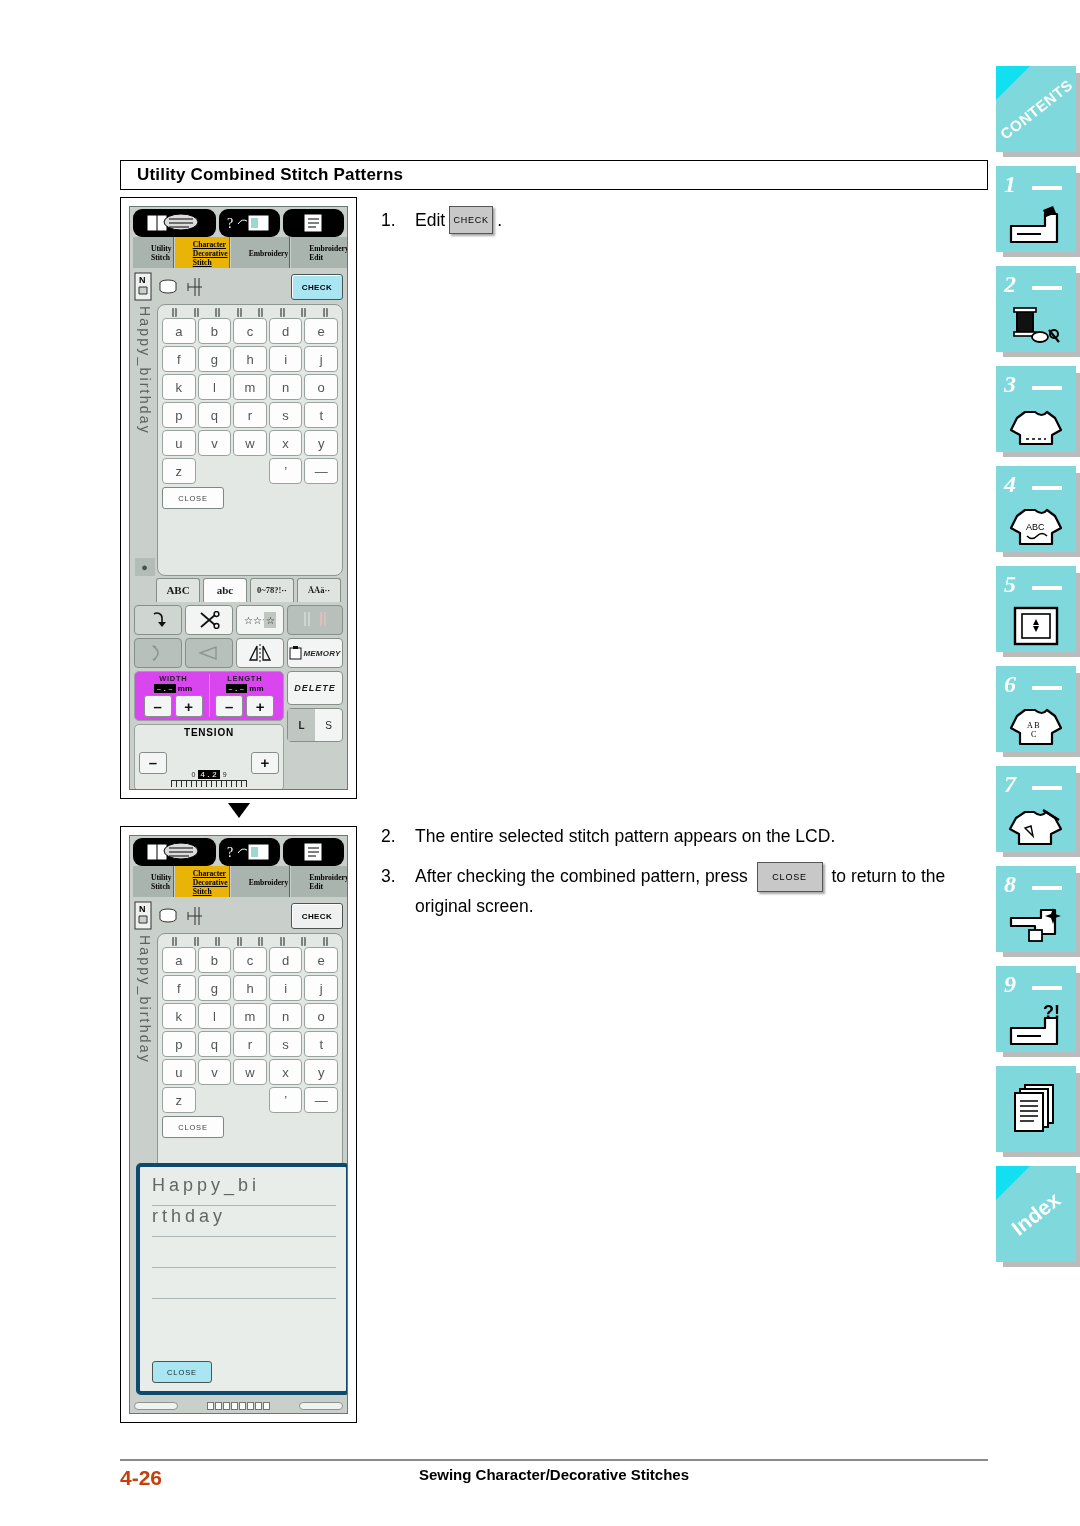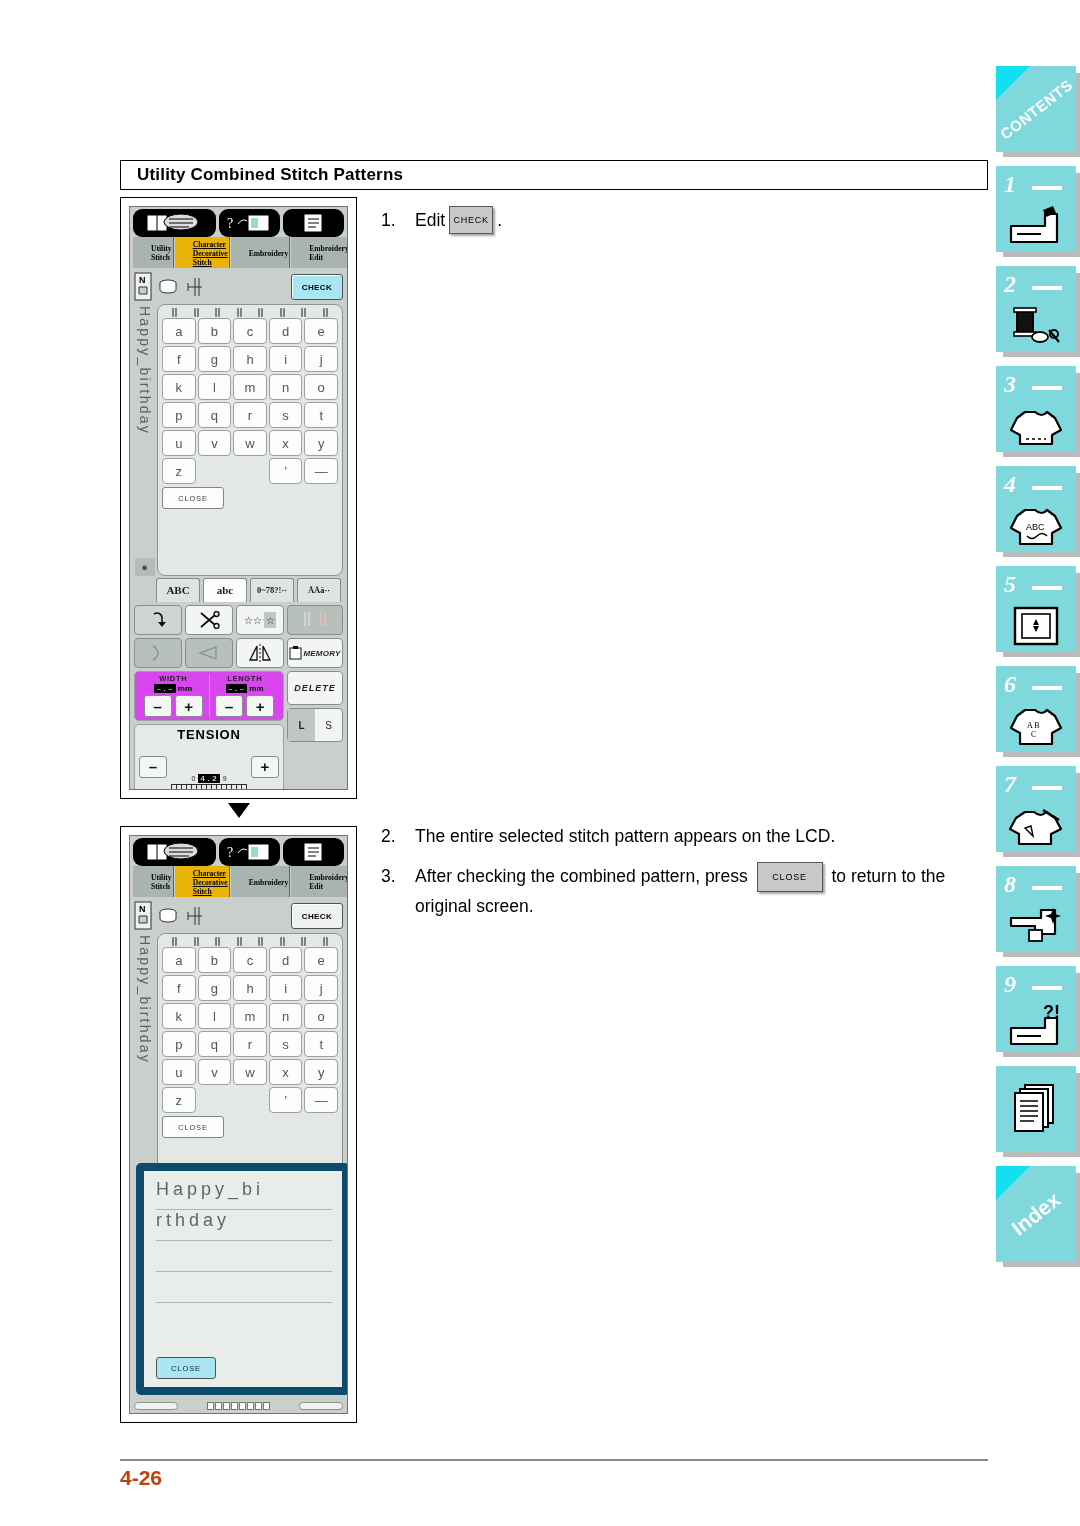--- a/index.html
+++ b/index.html
@@ -255,38 +255,38 @@
     display: flex; align-items: center; justify-content: center;
     font-size: 15px; font-weight: bold; color: #111;
   }
   .tension-panel {
     background: #e6eae7;
     border: 1px solid #9aa29e;
     border-radius: 5px;
     margin-top: 3px;
     padding: 2px 4px 3px 4px;
   }
-  .tension-title { text-align: center; font-size: 13px; font-weight: bold; letter-spacing: .8px; }
+  .tension-title { text-align: center; font-size: 10px; font-weight: bold; letter-spacing: .8px; }
   .tension-body { display: flex; align-items: center; gap: 4px; }
   .tension-mid { flex: 1; text-align: right; margin-top: 32px; }
   .tension-scale {
     display: flex; align-items: center; justify-content: center; gap: 3px;
     font-size: 7px; color: #1b201e;
   }
   .ruler { height: 7px; width: 76px; margin: 1px auto 0 auto;
     background: repeating-linear-gradient(to right,#2a2f2d 0 1px,transparent 1px 5px);
     border-top: 1px solid #2a2f2d; }
 
   
   .preview {
     position: absolute;
     left: 6px; top: 327px;
     width: 214px; height: 232px;
     background: #e9edea;
-    border: 8px solid #0c4a6e;
+    border: 4px solid #0c4a6e;
     border-radius: 5px;
     padding: 8px 10px 8px 12px;
     display: flex; flex-direction: column;
   }
   .pv-line {
     font-size: 18px;
     letter-spacing: 4px;
     color: #606764;
     height: 31px;
     border-bottom: 1px solid #aab6b8;
@@ -959,14 +959,15 @@
     </div>
 
     <div class="stab idx corner">
       <div class="diag">Index</div>
     </div>
 
   </div>
 
   <div class="footer-rule"></div>
   <div class="footer-page">4-26</div>
+  <div class="footer-title">Sewing Character/Decorative Stitches</div>
 
 </div>
 
 </body></html>

